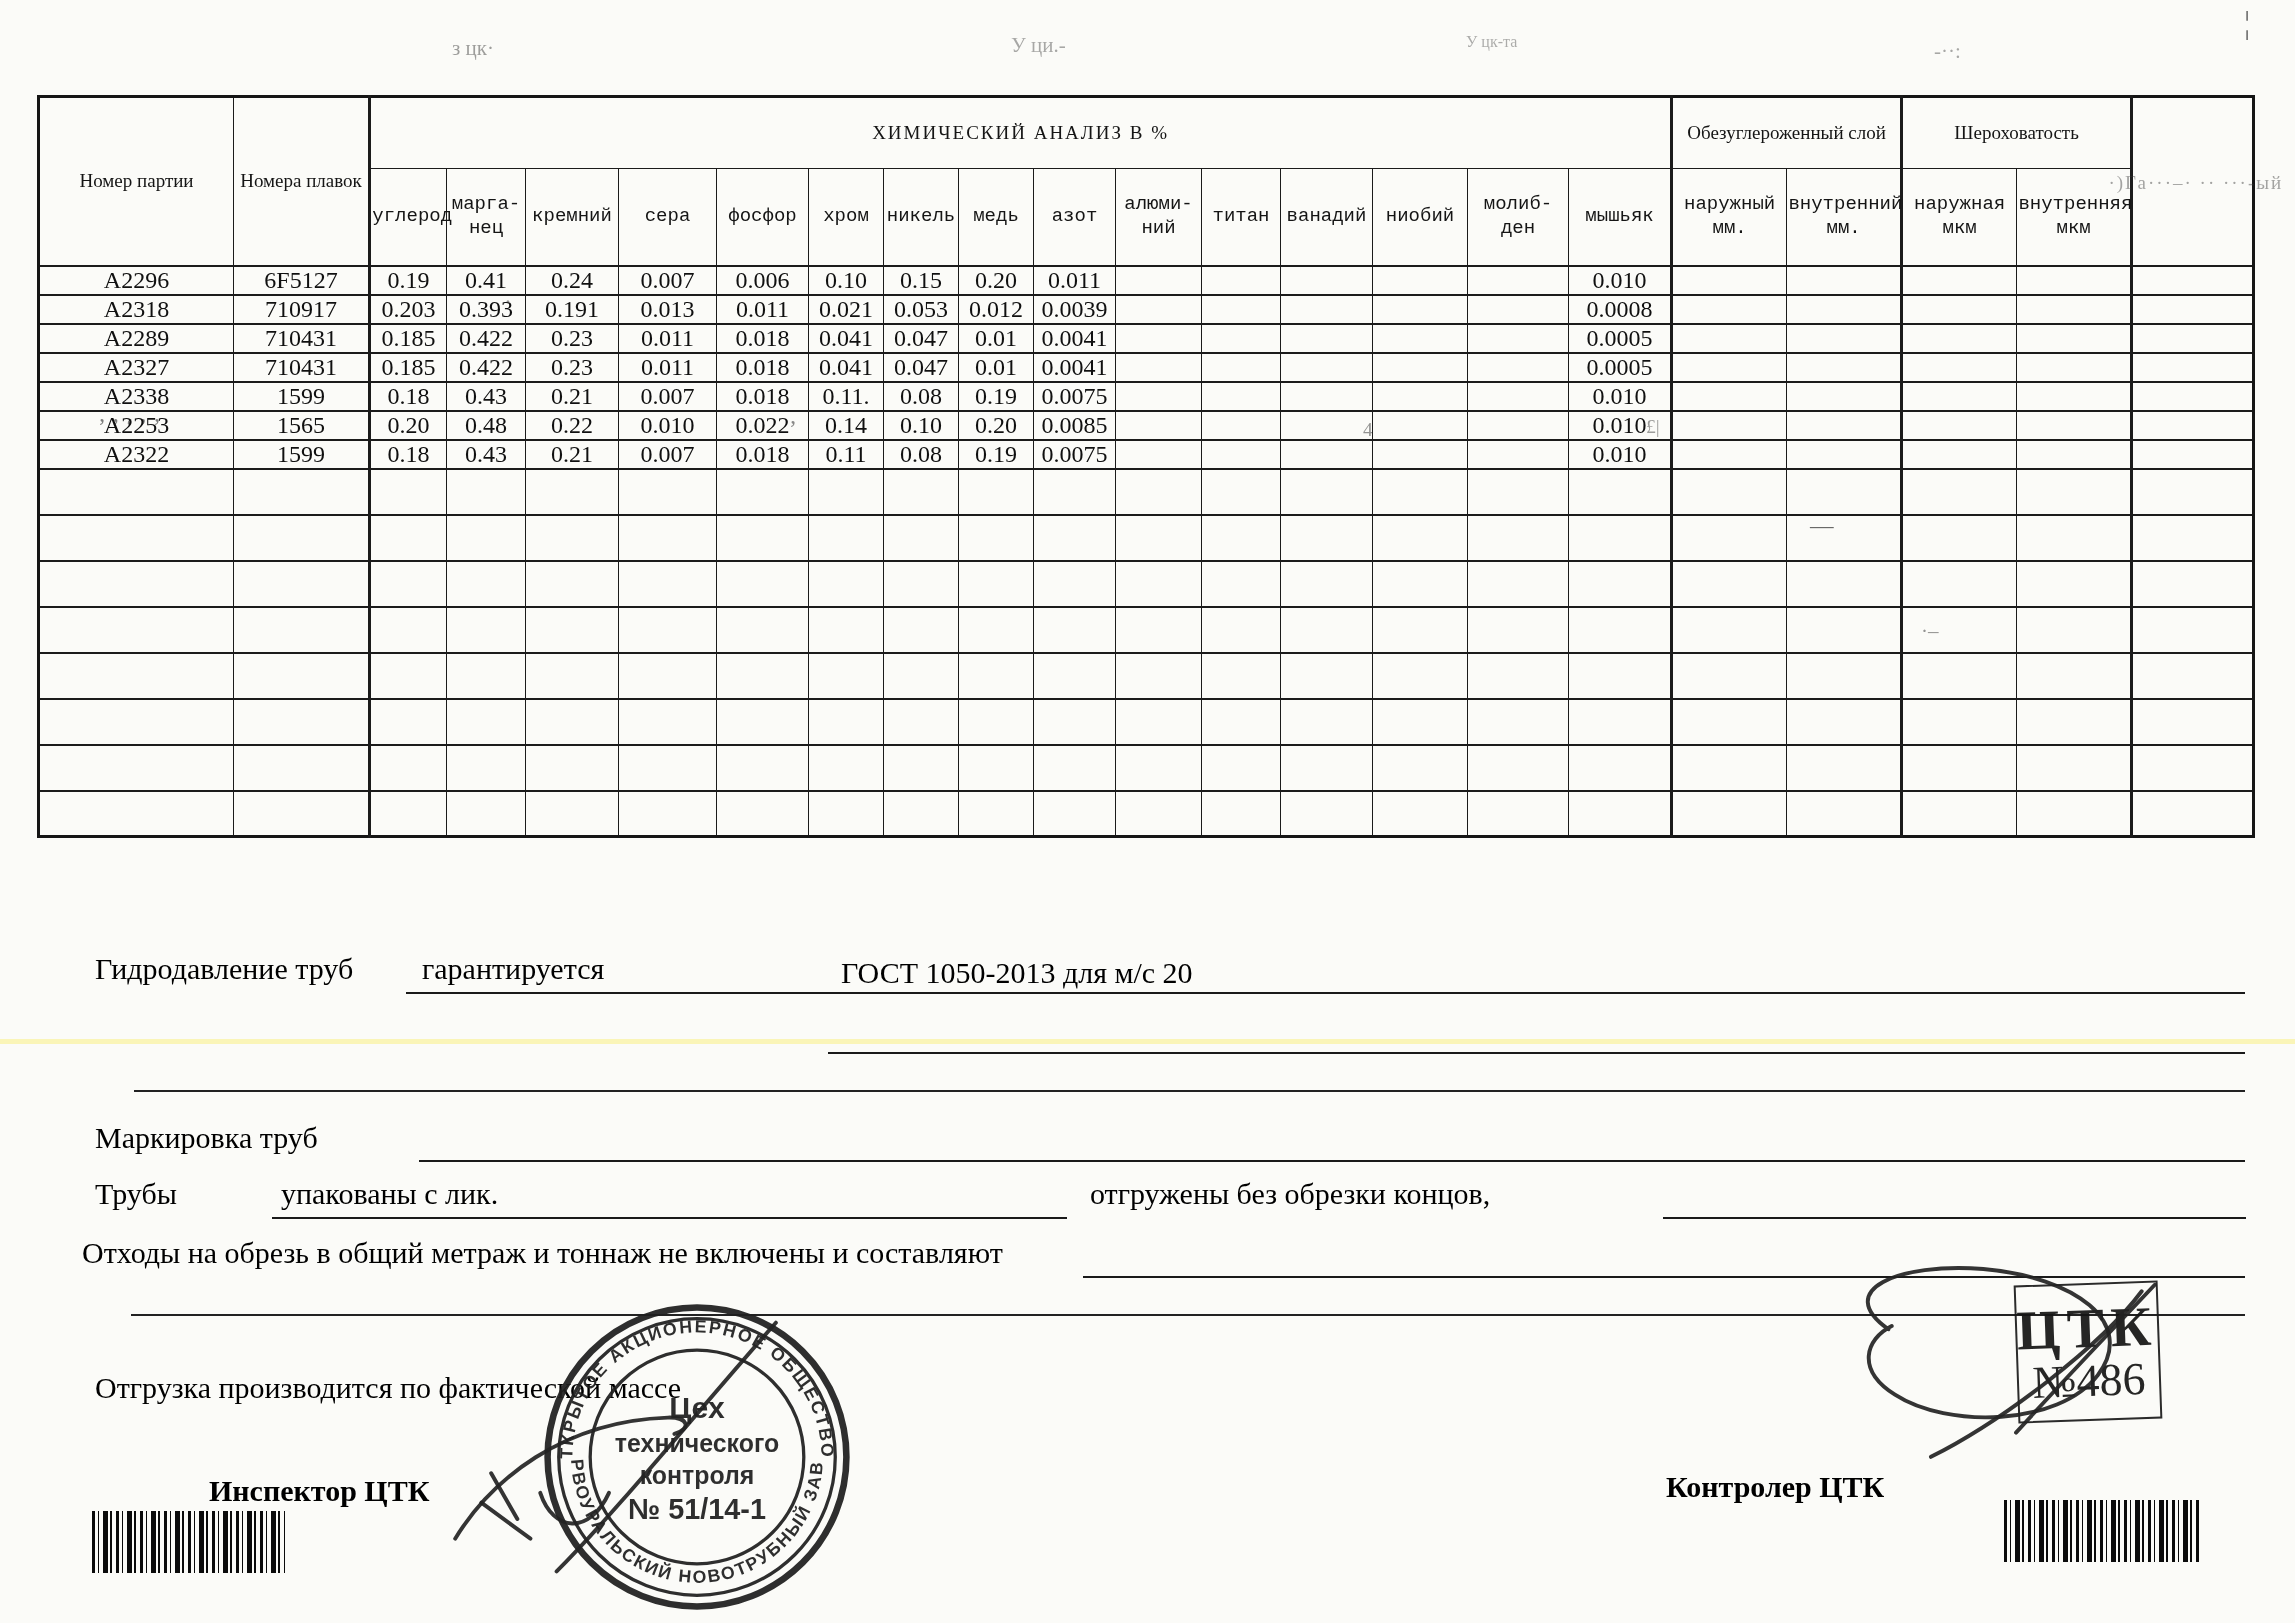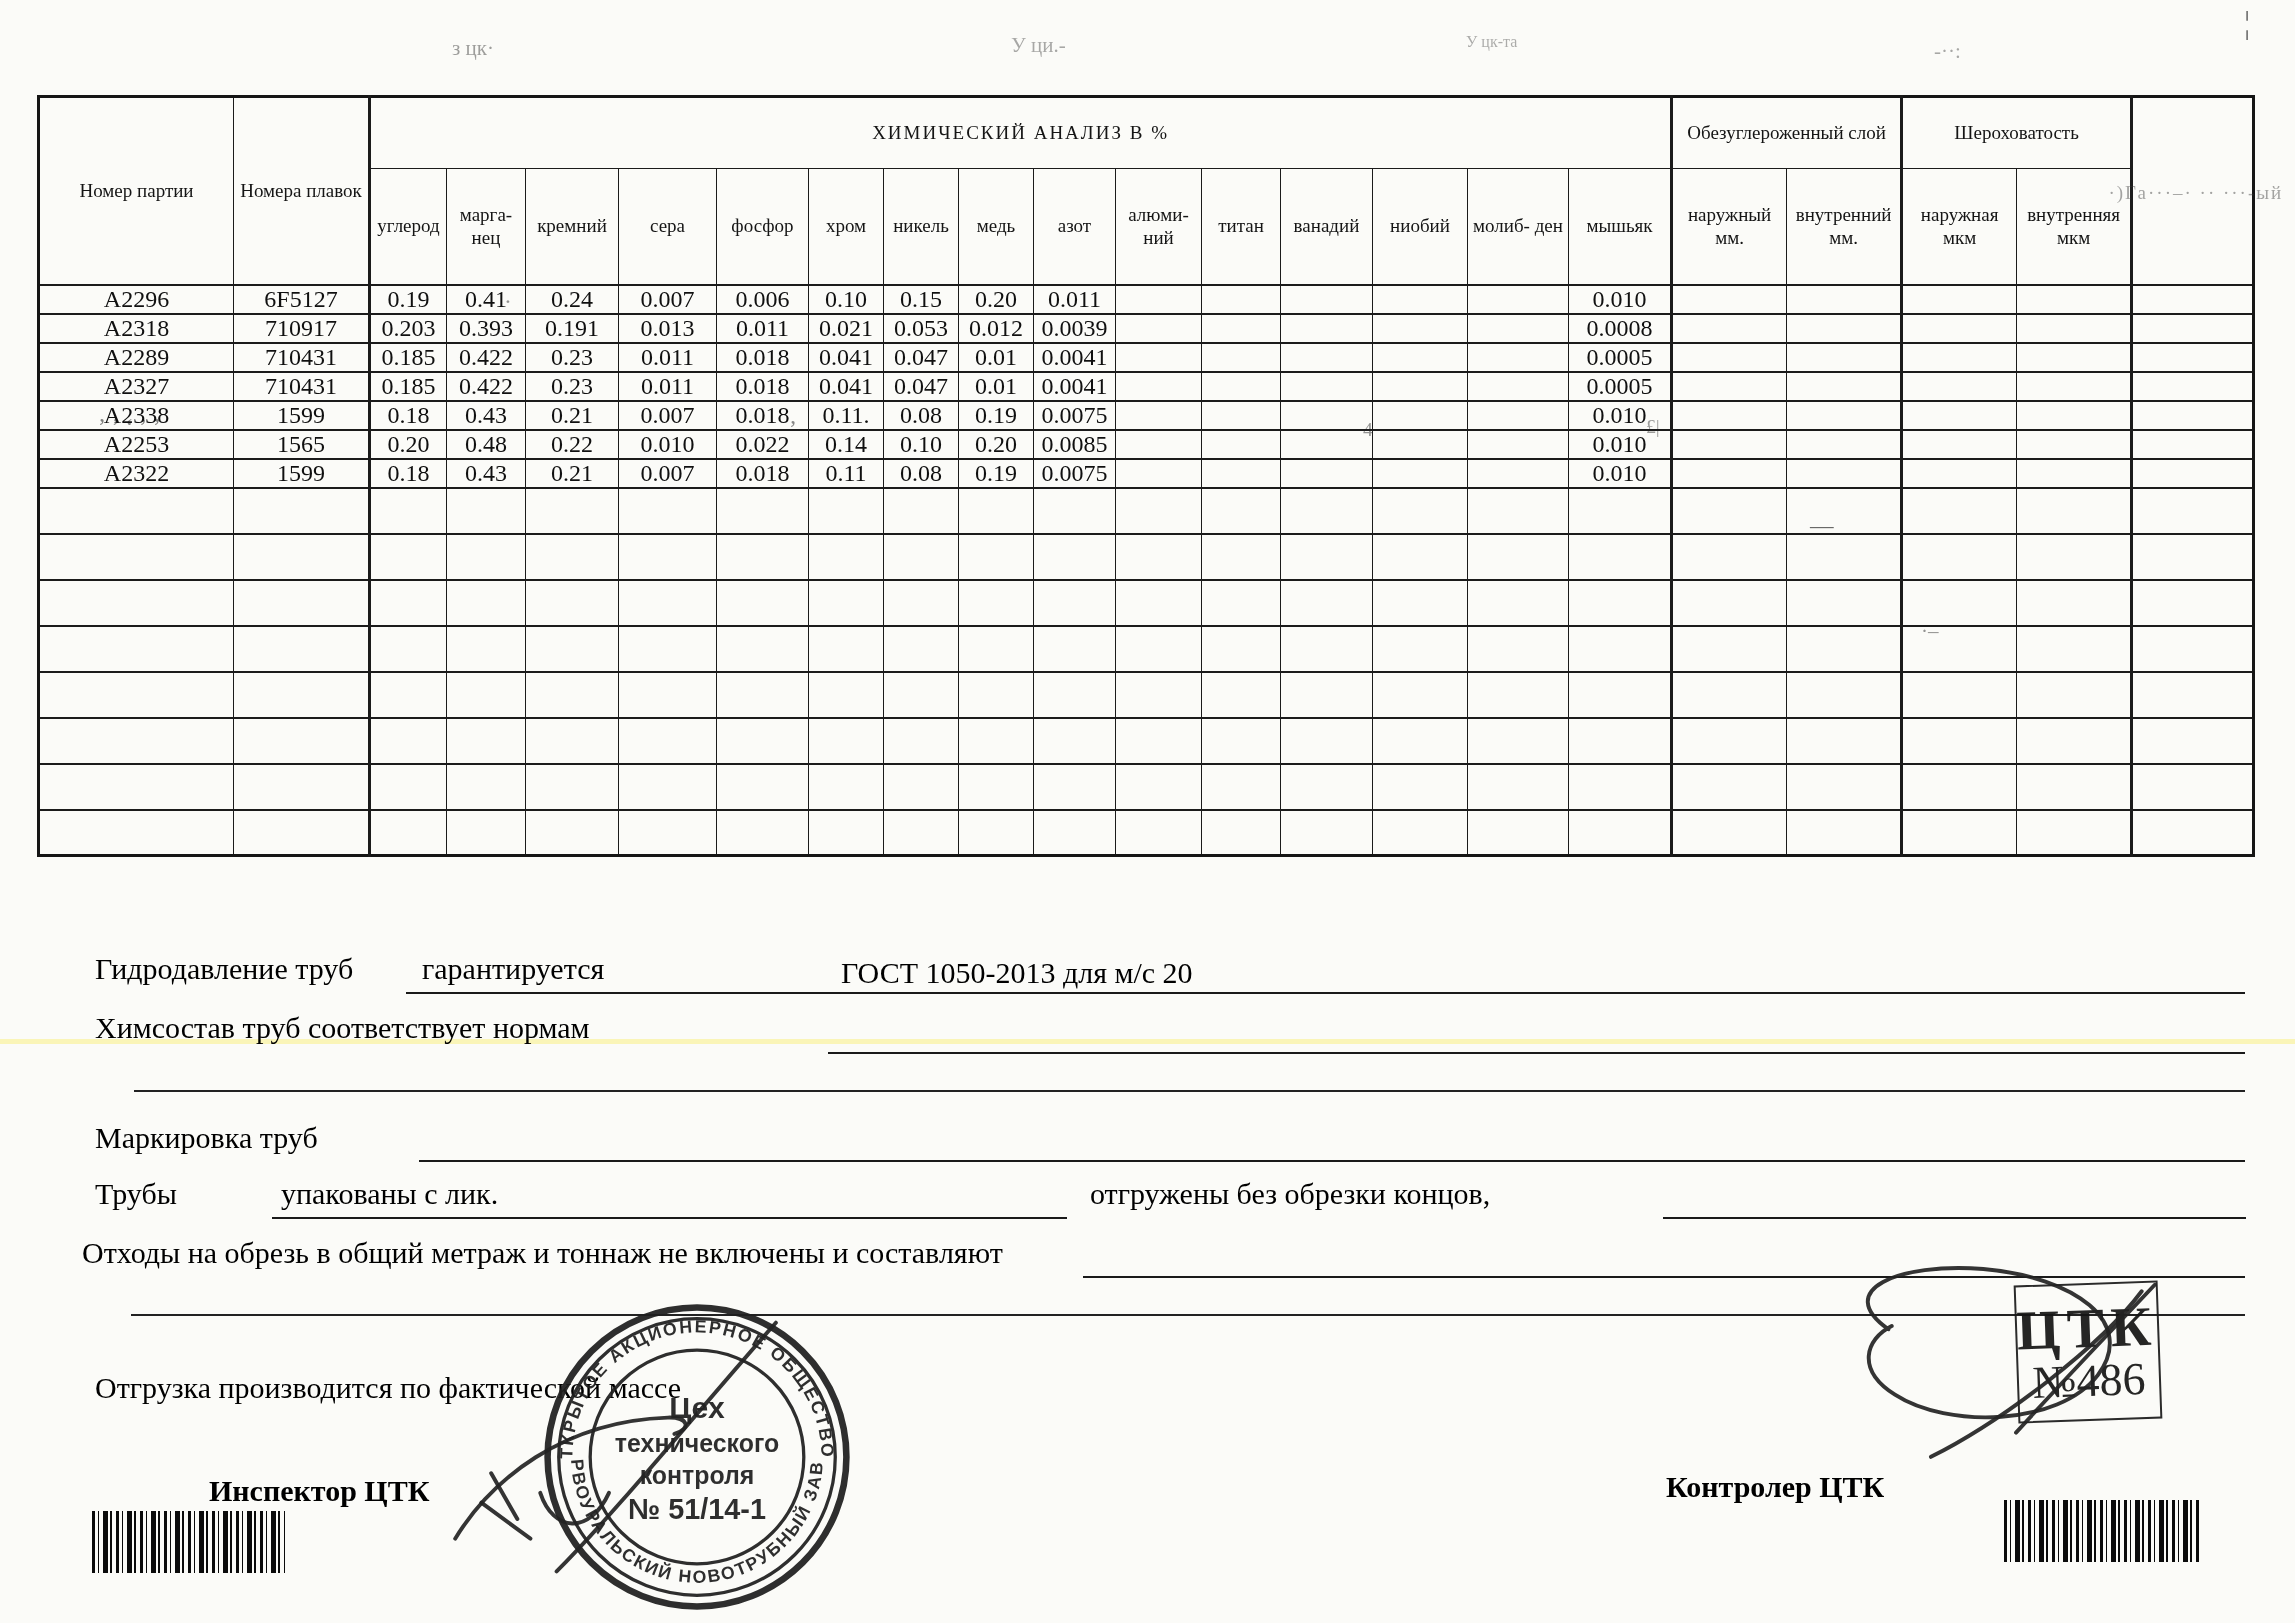--- a/index.html
+++ b/index.html
@@ -8,21 +8,21 @@
   .page{position:absolute;inset:0;}
 
   
   .tablewrap{position:absolute;left:37px;top:95px;z-index:1;}
   .chem-table{border-collapse:collapse;table-layout:fixed;width:2214px;border:3.3px solid #151515;}
   .chem-table th,.chem-table td{border:1.3px solid #1b1b1b;text-align:center;vertical-align:middle;padding:0 1.3px;overflow:visible;}
   .chem-table td{border-width:2px 1.3px;font-size:24px;color:#101010;}
   .chem-table .hl{border-left-width:3.3px;}
   .chem-table thead th{font-size:19px;font-weight:normal;color:#151515;line-height:1.25;margin-top:19px;}
   .chem-table thead tr.t1{height:72px;}
-  .chem-table thead tr.t2{height:116px;}
+  .chem-table thead tr.t2{height:97px;font-family:Liberation Mono, monospace;}
   .chem-table thead tr.t2 th{border-bottom-width:2.6px;}
   .chem-title{font-size:23.6px;letter-spacing:2px;border-bottom-width:1.3px;}
   .grp{font-size:19.6px;}
   .party-h,.melts-h{font-size:21px;}
   .chem-table tbody tr{height:27px;}
   .chem-table tbody tr.empty{height:46px;}
   .faint-col{vertical-align:top;}
   .faint-col .faint{display:block;margin-top:3.9px;margin-left:-26px;font-size:19px;opacity:.45;
        white-space:nowrap;letter-spacing:2px;color:#3a3a3a;text-align:left;}
 
@@ -498,21 +498,20 @@
             <td class="hl"></td>
           </tr>
         </tbody>
     </table>
   </div>
 
   <div class="note" style="left:95px;top:952px">Гидродавление труб</div>
   <div class="note" style="left:422px;top:952px">гарантируется</div>
   <div class="ul" style="left:406px;top:992px;width:1839px"></div>
 
-  <div class="note" style="left:95px;top:1011px">Химсостав труб соответствует нормам</div>
   <div class="note" style="left:841px;top:956px">ГОСТ 1050-2013 для м/с 20</div>
   <div class="ul" style="left:828px;top:1052px;width:1417px"></div>
 
   <div class="hr" style="left:134px;top:1090px;width:2111px"></div>
 
   <div class="note" style="left:95px;top:1121px">Маркировка труб</div>
   <div class="ul" style="left:419px;top:1160px;width:1826px"></div>
 
   <div class="note" style="left:95px;top:1177px">Трубы</div>
   <div class="note" style="left:281px;top:1177px">упакованы с лик.</div>

